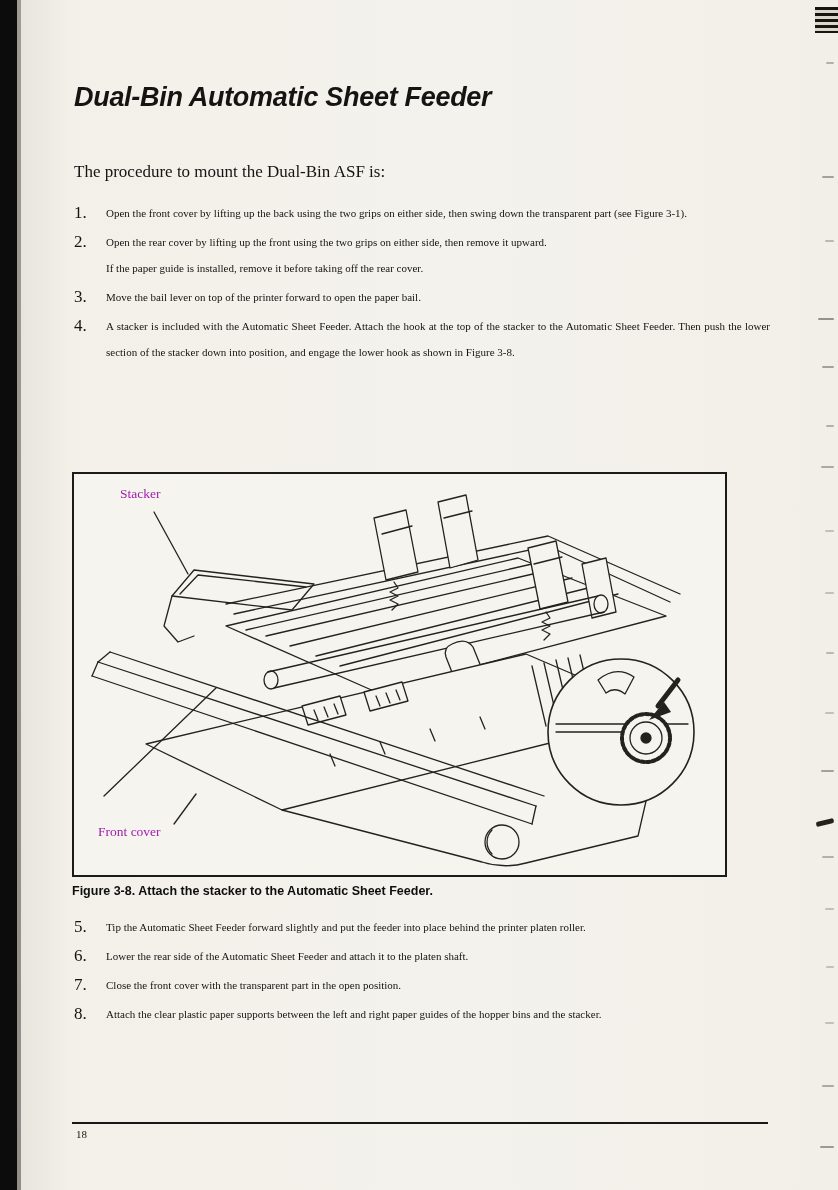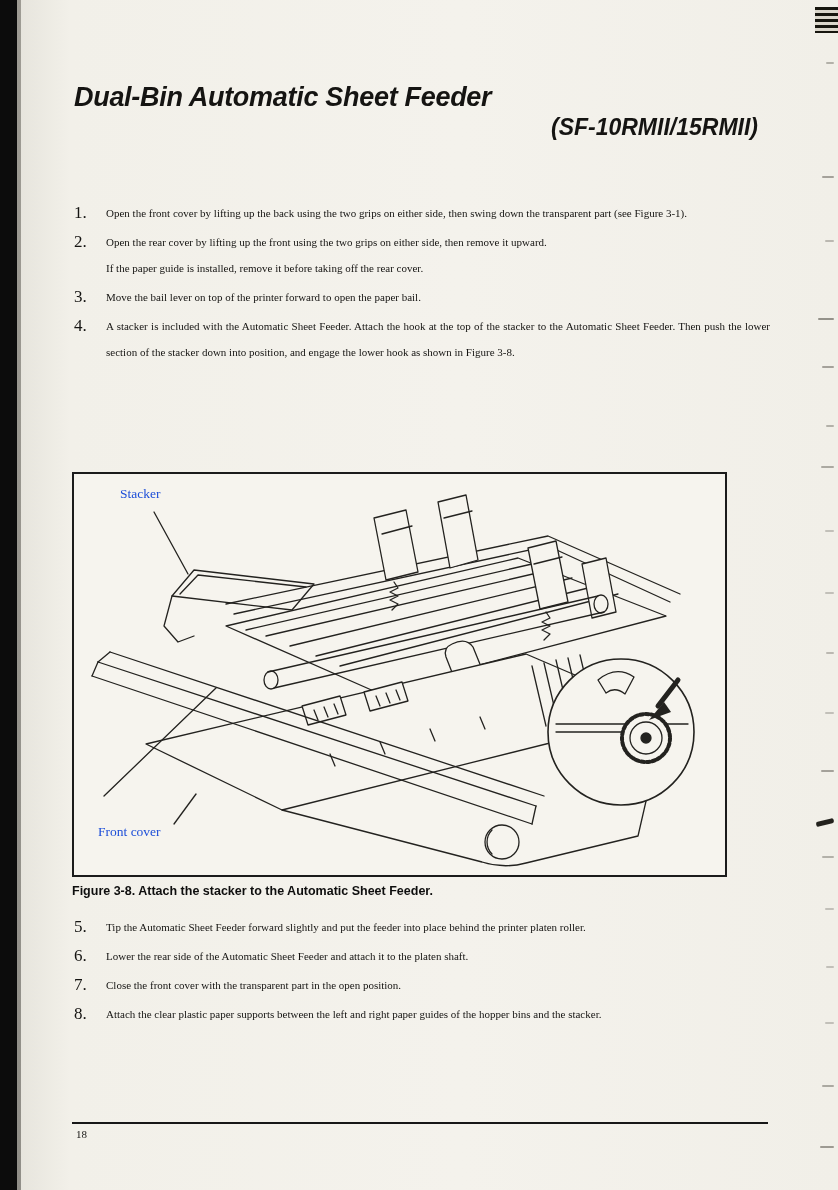--- a/index.html
+++ b/index.html
@@ -27,21 +27,21 @@
   .steps { position:absolute; left:74px; width:696px; }
   #steps-top { top:200px; }
   #steps-bottom { top:914px; }
   .step { display:flex; margin-bottom:3px; }
   .step-num { flex:0 0 32px; width:32px; font-size:17px; line-height:26px; }
   .step-text { flex:1; font-size:11px; line-height:26px; text-align:justify; white-space:pre-line; }
 
   .figure-box { position:absolute; left:72px; top:472px; width:655px; height:405px;
     border:2px solid #1b1b1b; background:#f6f4ee; }
   .figure-box svg { position:absolute; left:0; top:0; width:651px; height:401px; }
-  .fig-label { position:absolute; font-size:13.5px; color:#1d4ed8; }
+  .fig-label { position:absolute; font-size:13.5px; color:#a21caf; }
   .fig-label.stacker { left:46px; top:12px; }
   .fig-label.front { left:24px; top:350px; }
 
   .caption { position:absolute; left:72px; top:884px; font-family:"Liberation Sans",sans-serif;
     font-size:12.5px; color:#0e0e0e; }
   .caption .cap-label { font-weight:700; }
   .caption .cap-text { font-weight:700; }
 
   .rule { position:absolute; left:72px; top:1122px; width:696px; height:2px; background:#171717; }
   .page-num { position:absolute; left:76px; top:1128px; font-size:11px; }
@@ -70,22 +70,22 @@
     <div class="mark bold" style="top:820px;width:18px;"></div>
     <div class="mark" style="top:856px;width:12px;opacity:.4"></div>
     <div class="mark" style="top:908px;width:9px;opacity:.3"></div>
     <div class="mark" style="top:966px;width:8px;opacity:.3"></div>
     <div class="mark" style="top:1022px;width:9px;opacity:.3"></div>
     <div class="mark" style="top:1085px;width:12px;opacity:.45"></div>
     <div class="mark" style="top:1146px;width:14px;opacity:.55"></div>
   </div>
 
   <h1 class="title">Dual-Bin Automatic Sheet Feeder</h1>
-  <div class="subtitle">(SF-10RMII/15RMII)</div>
-
+
+  <p class="intro">The procedure to mount the Dual-Bin ASF is:</p>
 
   <div class="steps" id="steps-top">
       <div class="step">
         <div class="step-num">1.</div>
         <div class="step-text">Open the front cover by lifting up the back using the two grips on either side, then swing down the transparent part (see Figure 3-1).</div>
       </div>
       <div class="step">
         <div class="step-num">2.</div>
         <div class="step-text">Open the rear cover by lifting up the front using the two grips on either side, then remove it upward.
 If the paper guide is installed, remove it before taking off the rear cover.</div>

